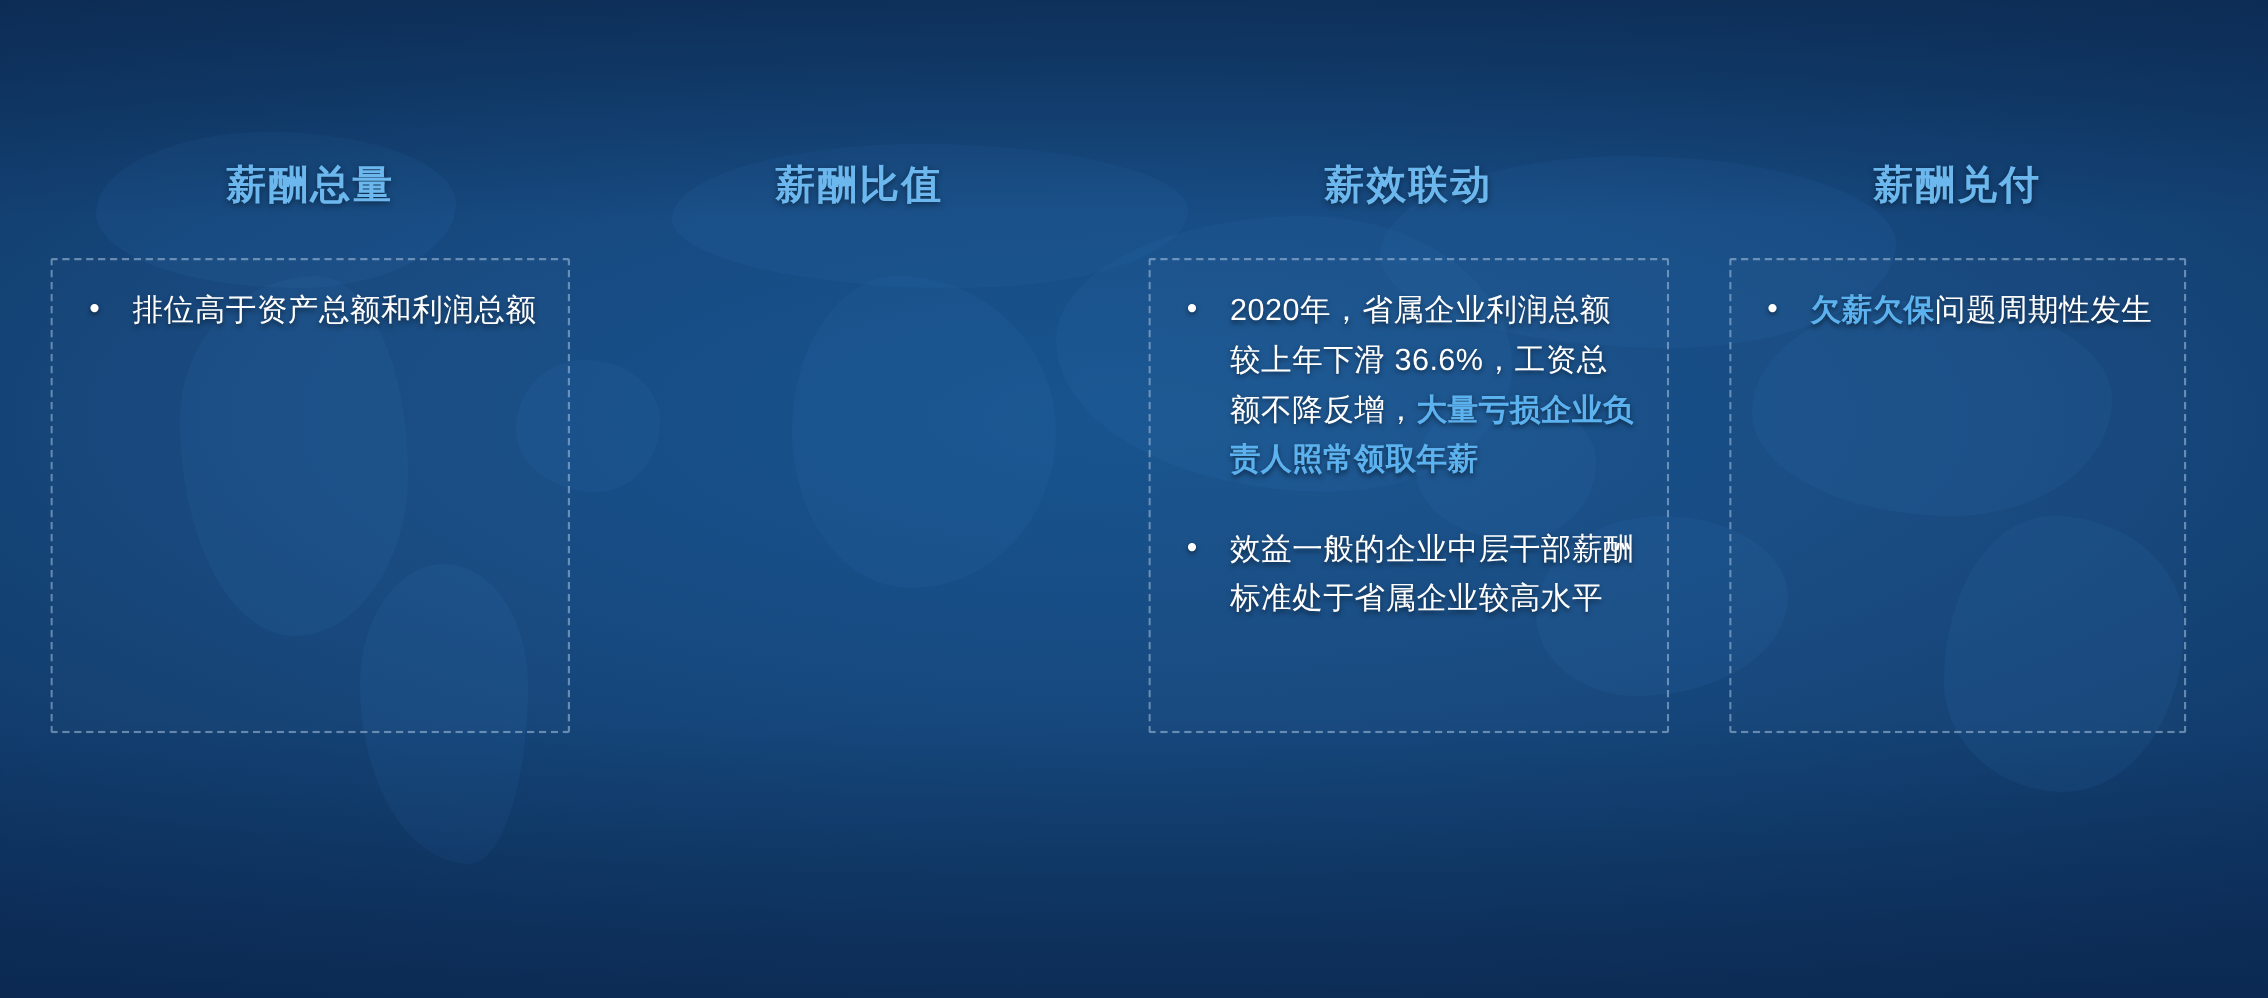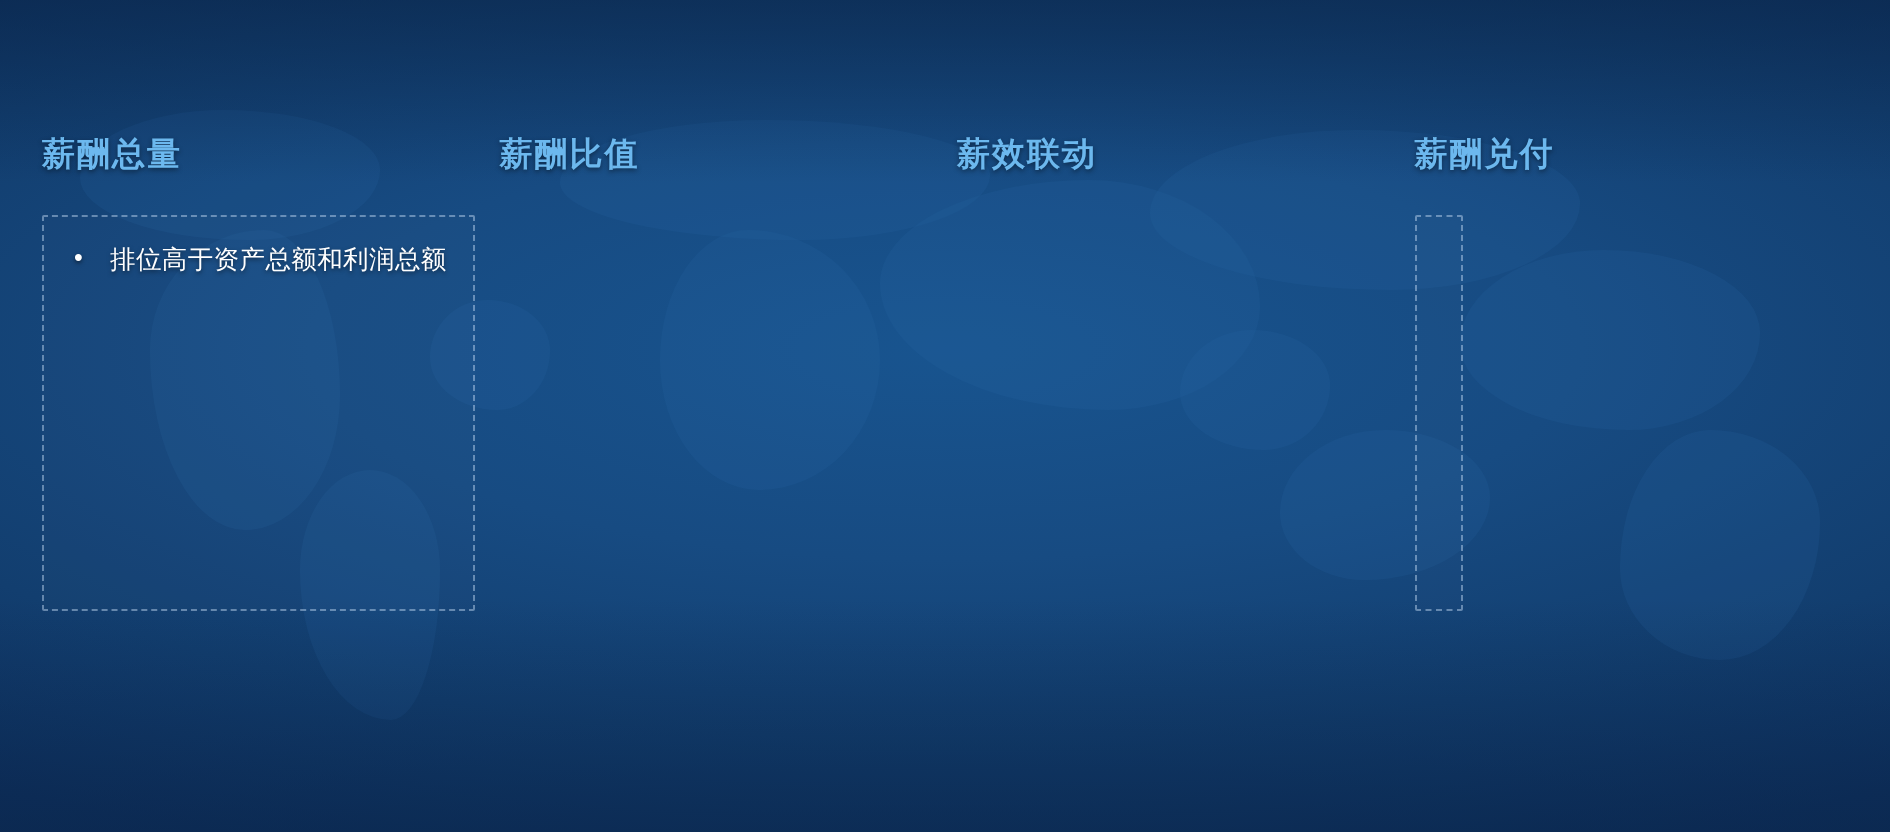--- a/index.html
+++ b/index.html
@@ -67,21 +67,21 @@
     left: 42px;
     right: 42px;
     display: flex;
     gap: 24px;
     z-index: 5;
   }
   .column {
     flex: 1 1 0;
     display: flex;
     flex-direction: column;
-    align-items: flex-start;
+    align-items: center;
     min-width: 0;
   }
   .col-heading {
     text-align: center;
     color: #6cb8ee;
     font-size: 33px;
     font-weight: bold;
     letter-spacing: 2px;
     margin-bottom: 38px;
     text-shadow: 0 2px 5px rgba(0,0,0,.45);
@@ -155,24 +155,37 @@
         </ul>
       </div>
     </section>
 
     <section class="column">
       <div class="col-heading">薪酬比值</div>
     </section>
 
     <section class="column">
       <div class="col-heading">薪效联动</div>
+      <div class="col-box">
+        <ul class="bullets">
+          <li>
+            <span>2020年，省属企业利润总额较上年下滑 36.6%，工资总额不降反增，</span><span class="hl">大量亏损企业负责人照常领取年薪</span>
+          </li>
+          <li>
+            <span>效益一般的企业中层干部薪酬标准处于省属企业较高水平</span>
+          </li>
+        </ul>
+      </div>
     </section>
 
     <section class="column">
       <div class="col-heading">薪酬兑付</div>
       <div class="col-box">
         <ul class="bullets">
+          <li>
+            <span class="hl">欠薪欠保</span><span>问题周期性发生</span>
+          </li>
         </ul>
       </div>
     </section>
 
   </div>
 </div>
 
 </body></html>

